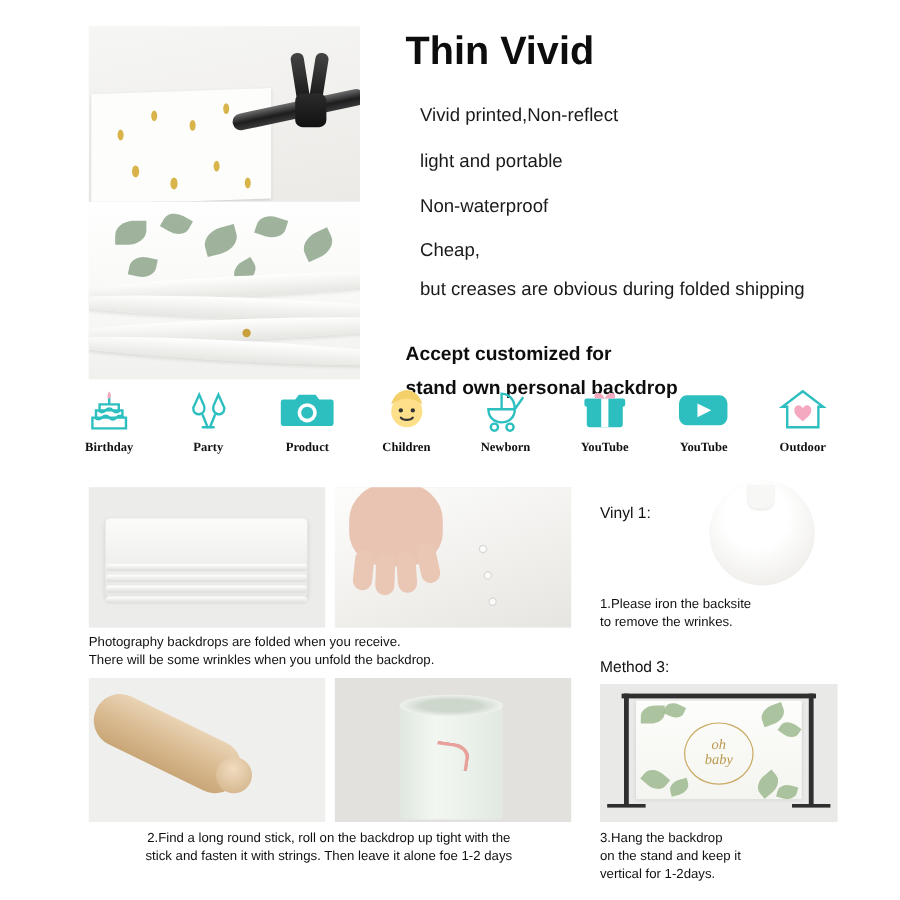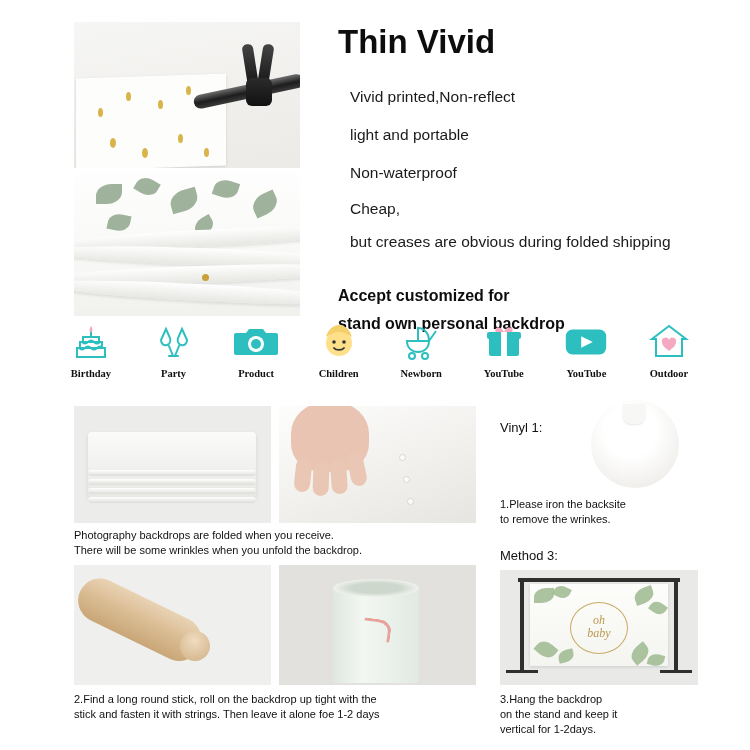--- a/index.html
+++ b/index.html
@@ -219,21 +219,21 @@
   .photo-6 .squiggle {
     position: absolute; left: 84px; top: 54px; width: 28px; height: 22px;
     border: 3px solid #e7a09a;
     border-bottom: none; border-left: none;
     border-radius: 0 50% 0 0;
     transform: rotate(8deg);
   }
 
   .cap-2 {
     position: absolute; left: 74px; top: 692px; width: 400px;
-    font-size: 11px; color: #111; line-height: 15px;
+    font-size: 11px; color: #111; line-height: 15px; text-align: center;
   }
 
   
   .method-1-label {
     position: absolute; left: 500px; top: 420px;
     font-size: 13px; color: #111;
   }
   .photo-7 {
     position: absolute; left: 591px; top: 400px; width: 88px; height: 88px;
     border-radius: 50%;

